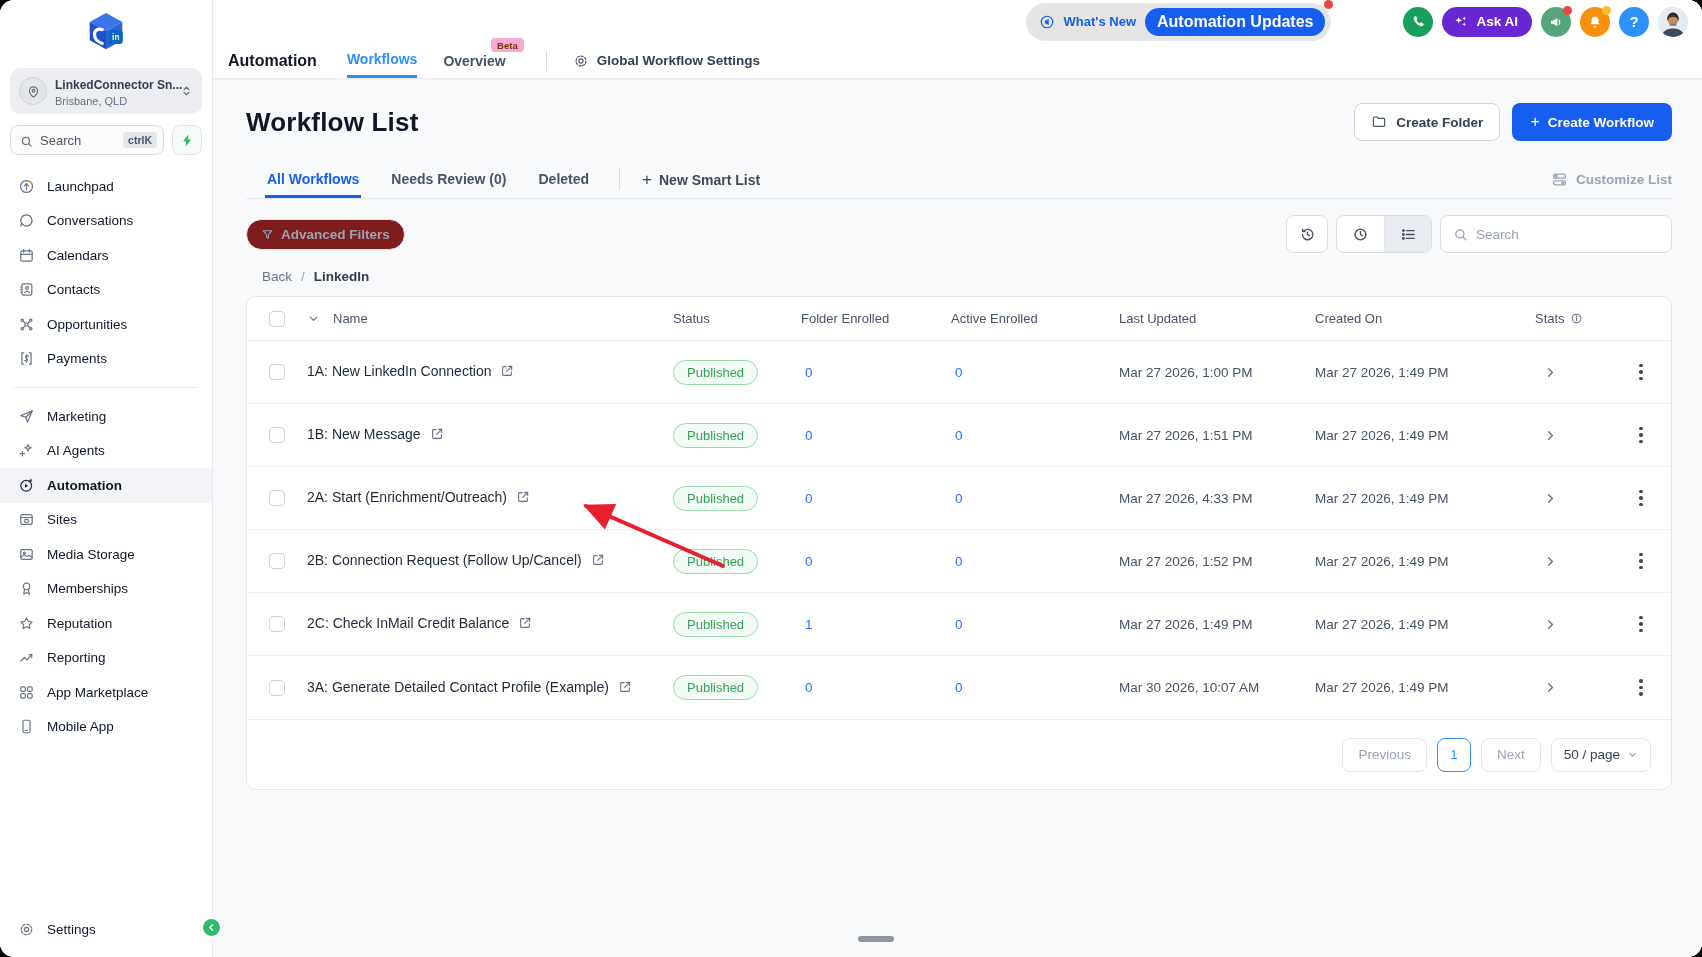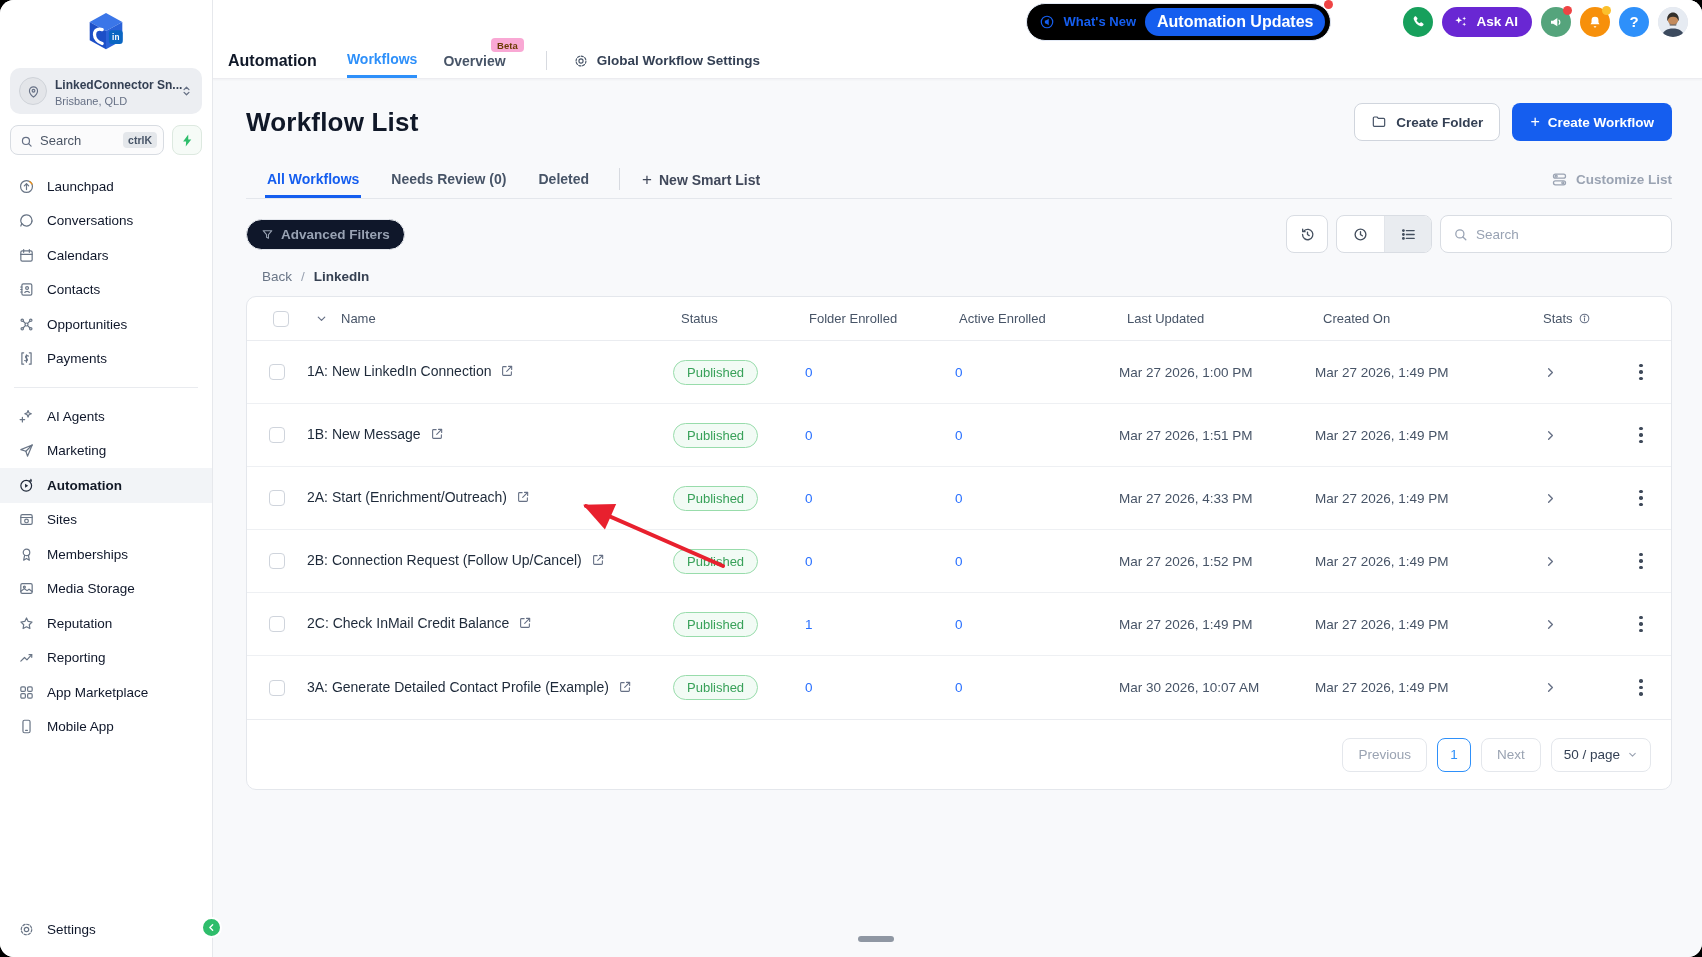--- a/index.html
+++ b/index.html
@@ -37,21 +37,21 @@
   .nav-item.active .nav-label { color:#121926; font-weight:700; }
   .nav-item.active .nav-icon { color:#202939; }
   .nav-divider { height:1px; background:#e9ebef; margin:11px 14px; }
   .settings-item { margin-bottom:10px; }
   .collapse-btn { position:absolute; left:201px; top:917px; width:21px; height:21px; border-radius:50%; background:#2ebd6b; border:2px solid #fff; color:#fff; display:flex; align-items:center; justify-content:center; cursor:pointer; z-index:30; }
   .collapse-btn svg { width:11px; height:11px; }
 
   
   .main { flex:1; display:flex; flex-direction:column; min-width:0; background:#f8f9fb; }
   .topbar { height:43px; background:#fff; display:flex; align-items:center; justify-content:flex-end; padding-right:14px; flex:0 0 auto; }
-  .whatsnew-pill { display:flex; align-items:center; gap:9px; border:1px solid #e3eaf6; background:#000000; border-radius:999px; padding:4px 5px 4px 12px; margin-right:72px; position:relative; cursor:pointer; }
+  .whatsnew-pill { display:flex; align-items:center; gap:9px; border:1px solid #e3eaf6; background:#e5e5e5; border-radius:999px; padding:4px 5px 4px 12px; margin-right:72px; position:relative; cursor:pointer; }
   .whatsnew-pill .wn-icon { width:16px; height:16px; color:#155eef; display:flex; }
   .whatsnew-pill .wn-icon svg { width:16px; height:16px; }
   .whatsnew-label { font-size:13px; font-weight:700; color:#155eef; white-space:nowrap; }
   .updates-badge { background:#155eef; color:#fff; font-size:16px; font-weight:700; border-radius:999px; padding:5px 12px; white-space:nowrap; }
   .wn-reddot { position:absolute; top:-4px; right:-3px; width:9px; height:9px; border-radius:50%; background:#ef4444; }
   .top-icons { display:flex; align-items:center; gap:9px; }
   .circle-btn { width:30px; height:30px; border-radius:50%; display:flex; align-items:center; justify-content:center; position:relative; cursor:pointer; color:#fff; }
   .circle-btn svg { width:16px; height:16px; }
   .phone-btn { background:#17a05c; }
   .askai-btn { height:30px; border-radius:999px; background:#6927d3; color:#fff; display:flex; align-items:center; gap:7px; padding:0 14px 0 11px; font-size:13.5px; font-weight:700; cursor:pointer; }
@@ -89,21 +89,21 @@
   .list-tab { font-size:14px; font-weight:600; color:#475467; padding:0 2px 11px; margin-right:28px; cursor:pointer; }
   .list-tab.active { color:#155eef; border-bottom:3px solid #155eef; padding-bottom:8px;margin-left:19px; }
   .tabs-sep { width:1px; height:22px; background:#d7dae0; margin:0 22px 8px 0; }
   .smartlist-link { display:flex; align-items:center; gap:7px; font-size:14px; font-weight:600; color:#40485a; padding-bottom:10px; cursor:pointer; }
   .smartlist-link .plus { font-size:17px; font-weight:400; color:#40485a; line-height:1; }
   .customize-link { margin-left:auto; display:flex; align-items:center; gap:8px; font-size:13.5px; font-weight:700; color:#9aa3b2; padding-bottom:10px; cursor:pointer; }
   .customize-link .ic { width:17px; height:17px; display:flex; }
   .customize-link .ic svg { width:17px; height:17px; }
 
   .controls-row { display:flex; align-items:center; justify-content:space-between; margin-top:16px; }
-  .adv-filters { display:flex; align-items:center; gap:7px; height:31px; padding:0 14px; border:1px solid #e4e7ec; border-radius:999px; background:#0f172a; font-size:13.5px; font-weight:700; color:#98a2b3; cursor:pointer; }
+  .adv-filters { display:flex; align-items:center; gap:7px; height:31px; padding:0 14px; border:1px solid #e4e7ec; border-radius:999px; background:#7f1d1d; font-size:13.5px; font-weight:700; color:#98a2b3; cursor:pointer; }
   .adv-filters .ic { width:13px; height:13px; display:flex; }
   .adv-filters .ic svg { width:13px; height:13px; }
   .controls-right { display:flex; align-items:center; gap:8px; }
   .icon-btn { width:42px; height:38px; background:#fff; border:1px solid #d9dde3; border-radius:8px; display:flex; align-items:center; justify-content:center; color:#45505f; cursor:pointer; }
   .icon-btn svg { width:17px; height:17px; }
   .segmented { display:flex; height:38px; border:1px solid #d9dde3; border-radius:8px; overflow:hidden; background:#fff; }
   .seg-cell { width:47px; display:flex; align-items:center; justify-content:center; color:#45505f; cursor:pointer; }
   .seg-cell + .seg-cell { border-left:1px solid #e2e5ea; }
   .seg-cell.selected { background:#e9ecf0; }
   .seg-cell svg { width:17px; height:17px; }
@@ -114,21 +114,21 @@
 
   .breadcrumb { display:flex; align-items:center; gap:9px; margin:16px 0 12px 16px; font-size:13.5px; }
   .bc-back { color:#697586; cursor:pointer; }
   .bc-sep { color:#9aa3b2; }
   .bc-current { color:#364152; font-weight:600; cursor:pointer; }
 
   
   .card { background:#fff; border:1px solid #e4e7ec; border-radius:10px; overflow:hidden; }
   .tgrid { display:grid; grid-template-columns:60px 26px 340px 128px 150px 168px 196px 220px 74px 64px; align-items:center; }
   .thead { height:44px; border-bottom:1px solid #eaecf0; color:#475467; font-size:13px; font-weight:500; }
-  .th { white-space:nowrap;margin-left:8px; }
+  .th { white-space:nowrap; }
   .th-check { display:flex; justify-content:center; }
   .checkbox { width:16px; height:16px; border:1.5px solid #cfd4dc; border-radius:4px; background:#fff; cursor:pointer; }
   .th-chev { color:#667085; display:flex; }
   .th-chev svg { width:13px; height:13px; }
   .th-stats { display:flex; align-items:center; gap:5px; }
   .th-stats .info { width:13px; height:13px; color:#667085; display:flex; }
   .th-stats .info svg { width:13px; height:13px; }
   .trow { min-height:63px; border-bottom:1px solid #eef0f3; }
   .trow:last-child { border-bottom:none; }
   .cell-check { display:flex; justify-content:center; }
@@ -274,35 +274,35 @@
                 <path d="M14.6 8.6c-2.6-1.4-5 .4-3.4 2.2l1.6 1.9c1.6 1.8-.8 3.6-3.4 2.2"></path>
                 <path d="M12 6.8v10.4"></path>
               </svg>
             </span>
     <span class="nav-label">Payments</span>
   </div>
 <div class="nav-divider"></div>
   <div class="nav-item">
     <span class="nav-icon">
               <svg viewBox="0 0 24 24" fill="none" stroke="currentColor" stroke-width="1.7" stroke-linecap="round" stroke-linejoin="round">
+                <path d="M4 10.8 20 4.2l-6.6 15.8-2.3-6.9z"></path>
+                <path d="M11.1 13.1 20 4.2"></path>
+              </svg>
+            </span>
+    <span class="nav-label">Marketing</span>
+  </div>
+
+  <div class="nav-item">
+    <span class="nav-icon">
+              <svg viewBox="0 0 24 24" fill="none" stroke="currentColor" stroke-width="1.7" stroke-linecap="round" stroke-linejoin="round">
                 <path d="M14.2 3.6l1.3 3.3 3.3 1.3-3.3 1.3-1.3 3.3-1.3-3.3-3.3-1.3 3.3-1.3z"></path>
                 <path d="M6.2 13.2v6.4M3 16.4h6.4"></path>
               </svg>
             </span>
     <span class="nav-label">AI Agents</span>
-  </div>
-
-  <div class="nav-item">
-    <span class="nav-icon">
-              <svg viewBox="0 0 24 24" fill="none" stroke="currentColor" stroke-width="1.7" stroke-linecap="round" stroke-linejoin="round">
-                <path d="M4 10.8 20 4.2l-6.6 15.8-2.3-6.9z"></path>
-                <path d="M11.1 13.1 20 4.2"></path>
-              </svg>
-            </span>
-    <span class="nav-label">Marketing</span>
   </div>
 
   <div class="nav-item active">
     <span class="nav-icon">
               <svg viewBox="0 0 24 24" fill="none" stroke="currentColor" stroke-width="1.7" stroke-linecap="round" stroke-linejoin="round">
                 <circle cx="11.6" cy="12.4" r="7.6"></circle>
                 <path d="M10 9.5l4.4 2.9L10 15.3z" fill="currentColor" stroke="none"></path>
                 <path d="M16.2 5.4l2.6.5-.6-2.5"></path>
               </svg>
             </span>
@@ -316,36 +316,36 @@
                 <path d="M4 9.2h16"></path>
                 <circle cx="12" cy="14" r="2.6"></circle>
               </svg>
             </span>
     <span class="nav-label">Sites</span>
   </div>
 
   <div class="nav-item">
     <span class="nav-icon">
               <svg viewBox="0 0 24 24" fill="none" stroke="currentColor" stroke-width="1.7" stroke-linecap="round" stroke-linejoin="round">
-                <circle cx="12" cy="9" r="4.6"></circle>
-                <path d="M9.4 12.9 8 20l4-2.4L16 20l-1.4-7.1"></path>
-              </svg>
-            </span>
-    <span class="nav-label">Memberships</span>
-  </div>
-
-  <div class="nav-item">
-    <span class="nav-icon">
-              <svg viewBox="0 0 24 24" fill="none" stroke="currentColor" stroke-width="1.7" stroke-linecap="round" stroke-linejoin="round">
                 <rect x="4" y="5" width="16" height="14" rx="2"></rect>
                 <circle cx="9" cy="10" r="1.4"></circle>
                 <path d="M4 16l5-3.8 3.8 2.8 2.8-2 4.4 3.3"></path>
               </svg>
             </span>
     <span class="nav-label">Media Storage</span>
+  </div>
+
+  <div class="nav-item">
+    <span class="nav-icon">
+              <svg viewBox="0 0 24 24" fill="none" stroke="currentColor" stroke-width="1.7" stroke-linecap="round" stroke-linejoin="round">
+                <circle cx="12" cy="9" r="4.6"></circle>
+                <path d="M9.4 12.9 8 20l4-2.4L16 20l-1.4-7.1"></path>
+              </svg>
+            </span>
+    <span class="nav-label">Memberships</span>
   </div>
 
   <div class="nav-item">
     <span class="nav-icon">
               <svg viewBox="0 0 24 24" fill="none" stroke="currentColor" stroke-width="1.7" stroke-linecap="round" stroke-linejoin="round">
                 <path d="M12 4.2l2.4 4.9 5.4.8-3.9 3.8.9 5.4L12 16.6l-4.8 2.5.9-5.4-3.9-3.8 5.4-.8z"></path>
               </svg>
             </span>
     <span class="nav-label">Reputation</span>
   </div>

